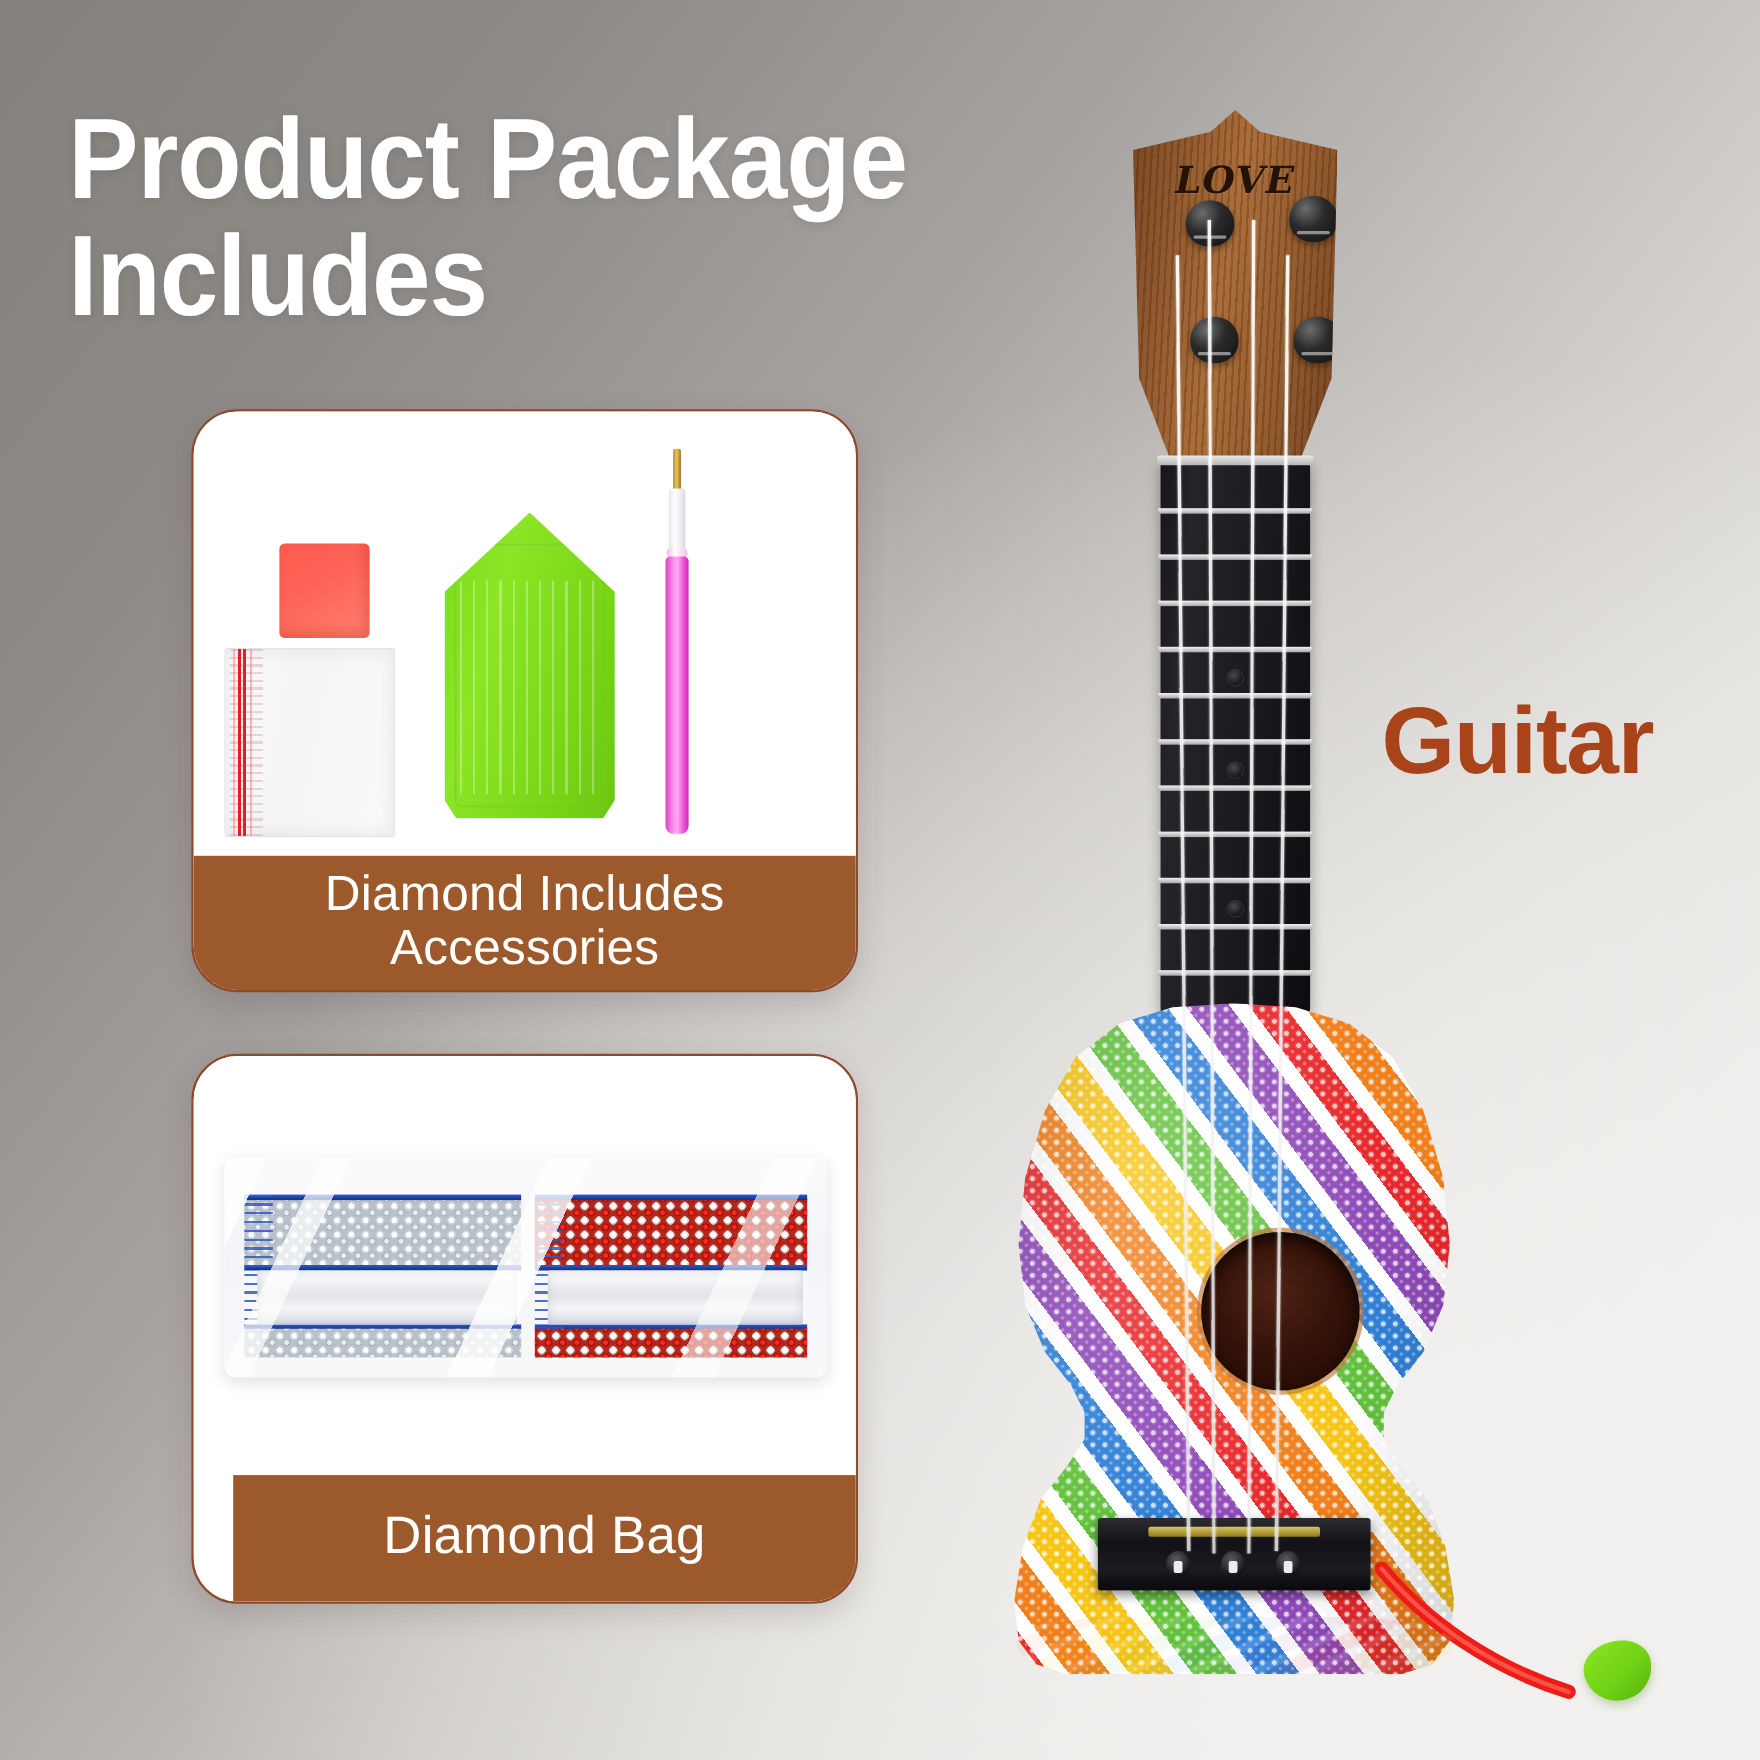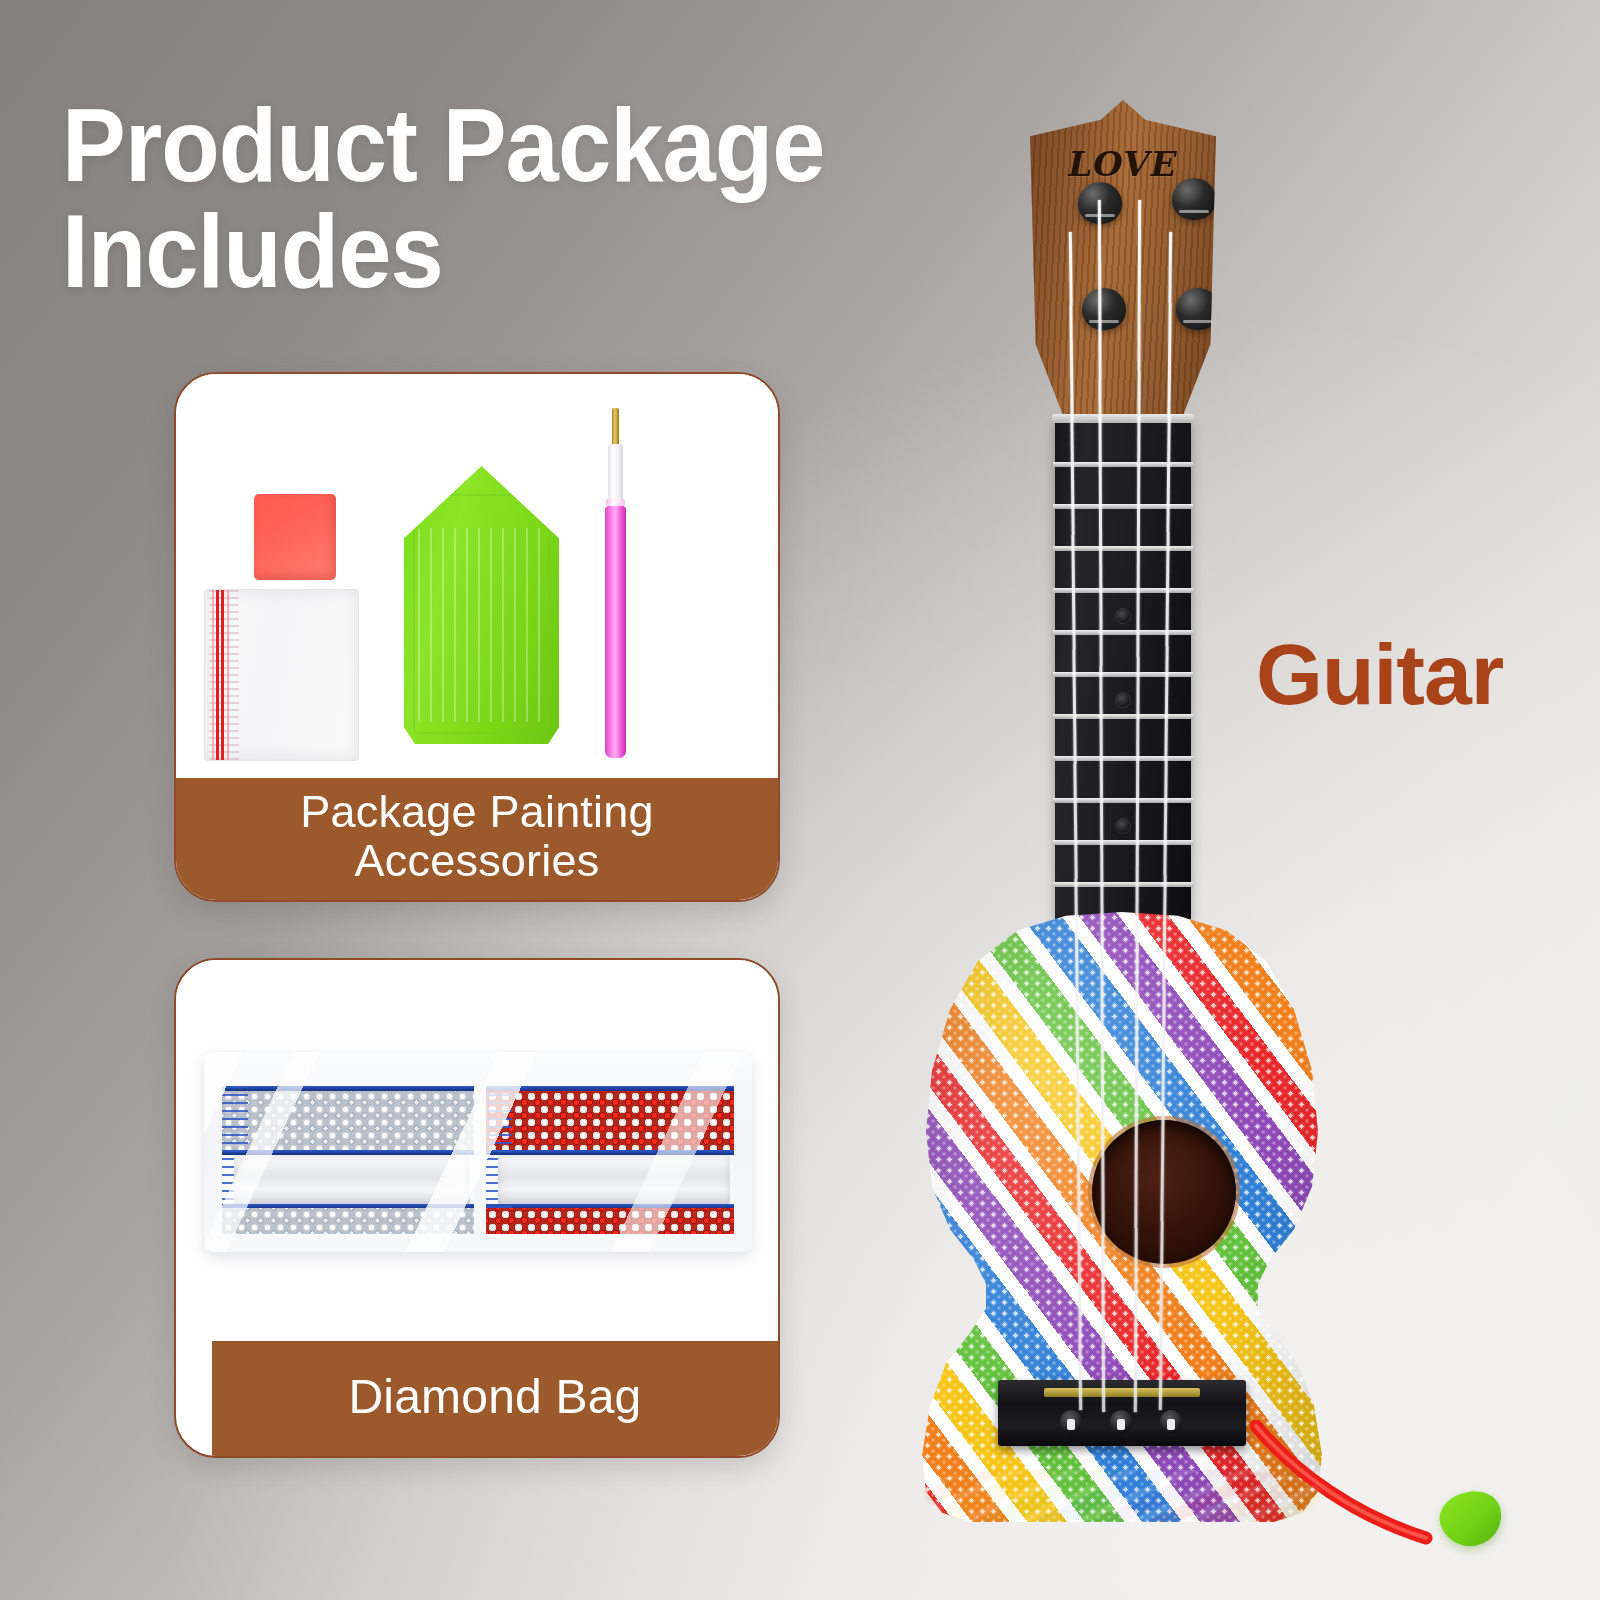--- a/index.html
+++ b/index.html
@@ -391,21 +391,21 @@
       </div>
 
       <div class="pen">
         <div class="tip"></div>
         <div class="ferrule"></div>
         <div class="collar"></div>
         <div class="barrel"></div>
       </div>
 
     </div>
-    <div class="card-caption">Package Painting
+    <div class="card-caption">Diamond Includes
 Accessories</div>
   </div>
 
   <div class="card" id="card-bag">
     <div class="card-media">
       <div class="bagwrap">
 
         <div class="packet left">
           <div class="drills drillfield-silver"></div>
           <div class="zipline t"></div>

